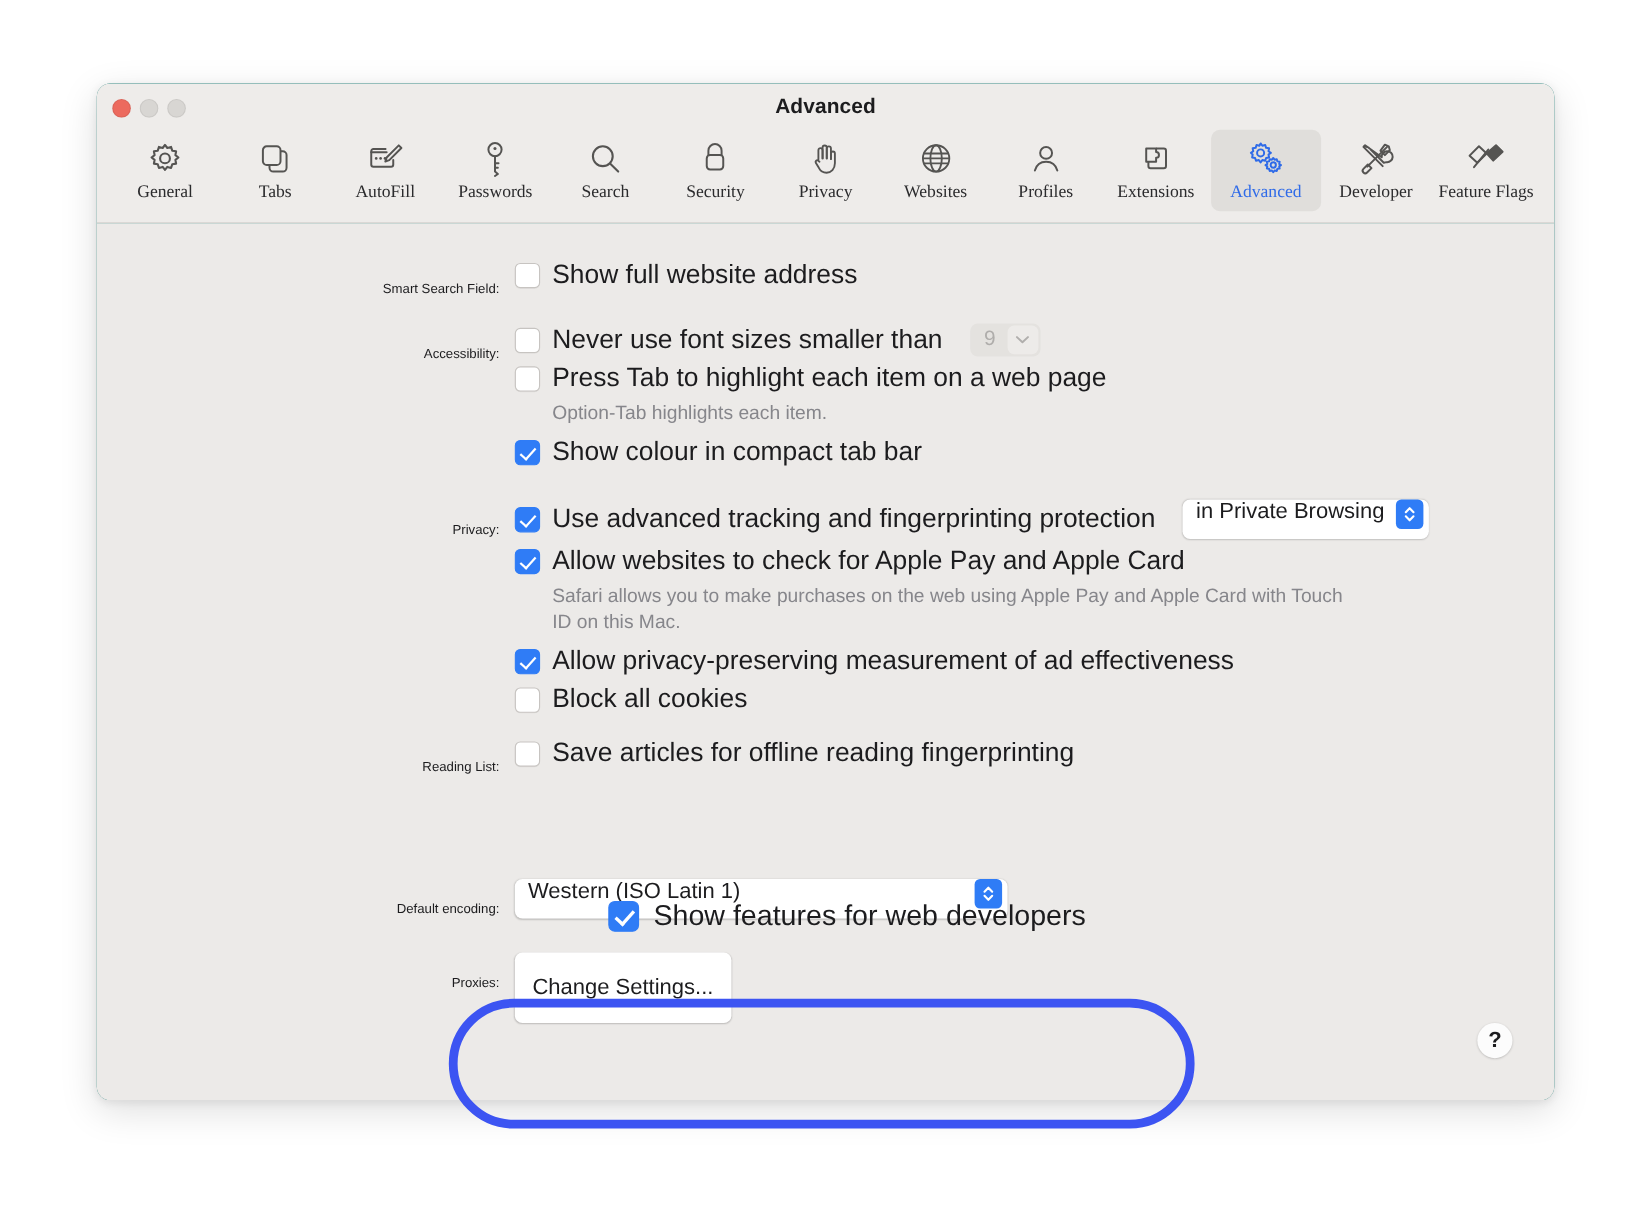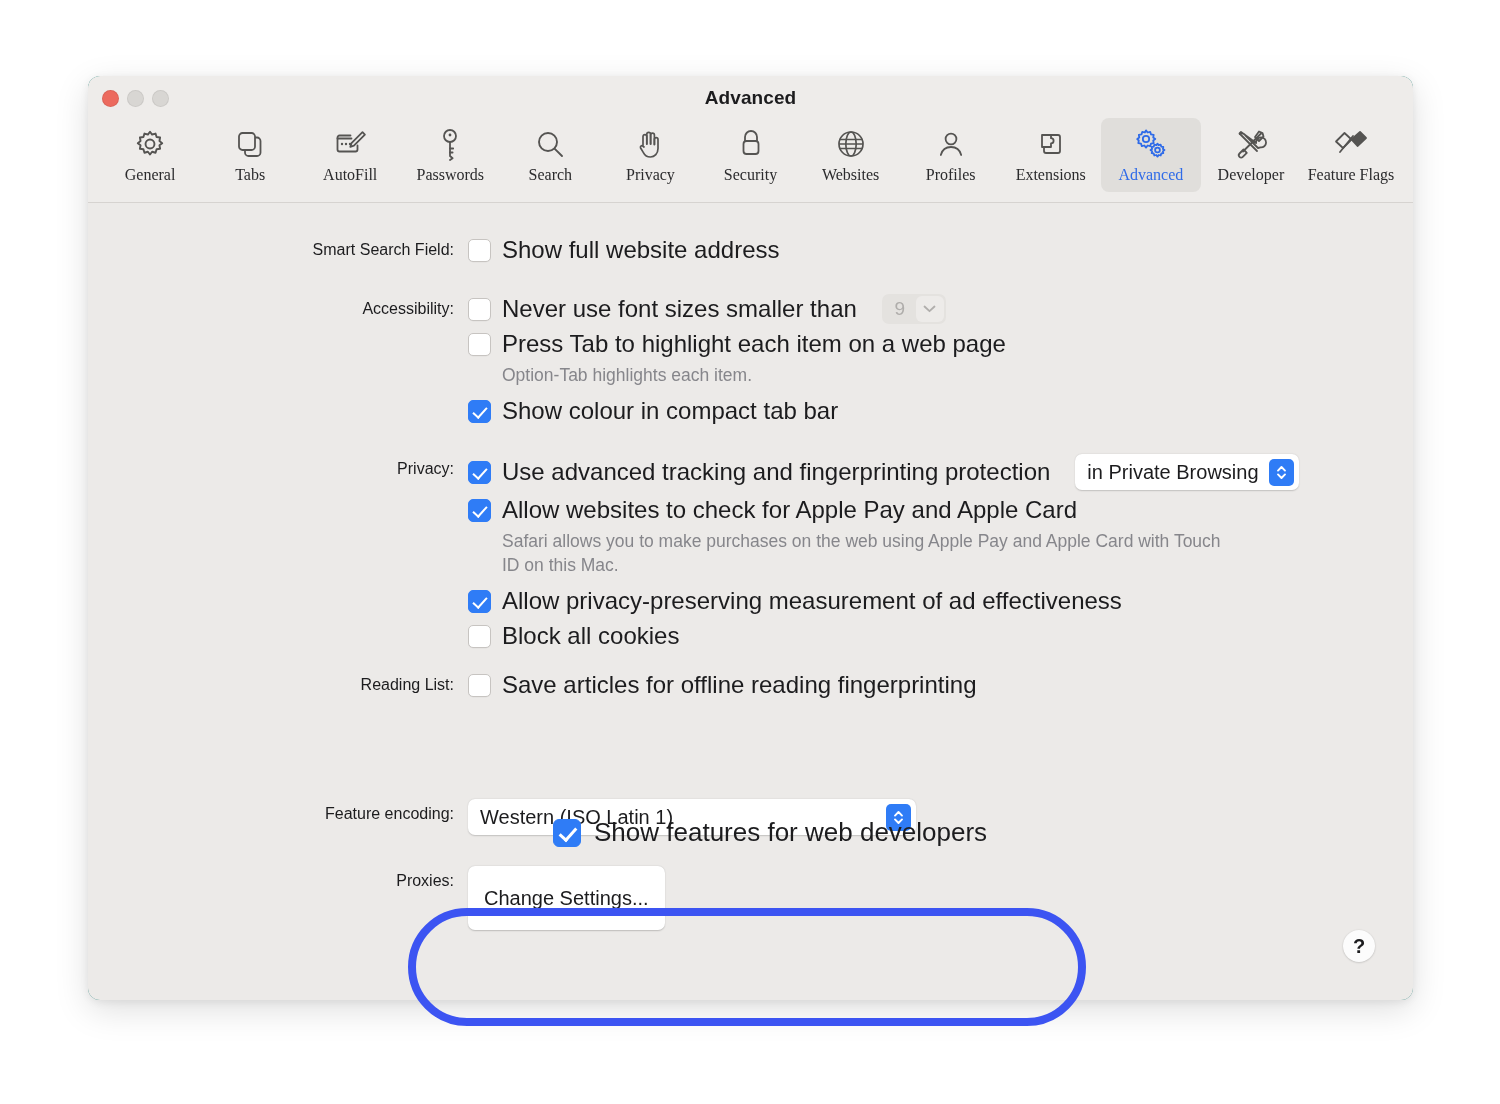--- a/index.html
+++ b/index.html
@@ -119,25 +119,26 @@
 
   .row {
     position: absolute;
     display: flex;
     align-items: flex-start;
   }
   .rowlabel {
     width: 380px;
     text-align: right;
     padding-right: 14px;
-    font-size: 16px;
+    font-size: 12px;
     color: #1c1c1e;
     box-sizing: border-box;
     line-height: 30px;
     white-space: nowrap;
+    margin-top: 12px;
   }
   .fields { display: flex; flex-direction: column; }
 
   .checkline {
     display: flex;
     align-items: center;
     gap: 11px;
     min-height: 30px;
   }
   .checkline + .checkline { margin-top: 5px; }
@@ -200,21 +201,20 @@
     width: 28px; height: 26px;
     border-radius: 6px;
     background: #EDEBE9;
     display: flex; align-items: center; justify-content: center;
     color: #B0AEAC;
   }
 
   
   .popup {
     display: inline-flex;
-    align-items: center;
     justify-content: space-between;
     background: #FFFFFF;
     border-radius: 7px;
     height: 36px;
     padding: 0 5px 0 12px;
     box-shadow: 0 0.5px 1.5px rgba(0,0,0,0.18);
     box-sizing: border-box;
   }
   .popup .pval {
     font-size: 20px;
@@ -354,38 +354,38 @@
             <svg width="32" height="32" viewBox="0 0 32 32" fill="none" stroke="currentColor" stroke-width="1.9">
               <circle cx="14" cy="14" r="9"></circle>
               <path d="M20.8 20.8L28 28" stroke-linecap="round"></path>
             </svg>
           </span>
           <span class="tlabel">Search</span>
         </div>
 
         <div class="tab">
           <span class="ticon">
+            <svg width="28" height="32" viewBox="0 0 26 32" fill="none" stroke="currentColor" stroke-width="1.8">
+              <path d="M7 13V9a6 6 0 0 1 12 0v4" stroke-linecap="round"></path>
+              <rect x="5.5" y="13" width="15" height="13" rx="3"></rect>
+            </svg>
+          </span>
+          <span class="tlabel">Security</span>
+        </div>
+
+        <div class="tab">
+          <span class="ticon">
             <svg width="30" height="32" viewBox="0 0 28 32" fill="none" stroke="currentColor" stroke-width="1.7">
               <path d="M7 17V8.5a1.9 1.9 0 0 1 3.8 0V16" stroke-linecap="round"></path>
               <path d="M10.8 16V6.2a1.9 1.9 0 0 1 3.8 0V16" stroke-linecap="round"></path>
               <path d="M14.6 16V7a1.9 1.9 0 0 1 3.8 0v9.5" stroke-linecap="round"></path>
               <path d="M18.4 16.5v-5a1.8 1.8 0 0 1 3.6 0v9c0 5-3.4 8.5-7.6 8.5-3.4 0-5.6-1.6-7-4.4L4.6 20c-.7-1.4.9-2.9 2.2-2l1.2 1" stroke-linecap="round" stroke-linejoin="round"></path>
             </svg>
           </span>
           <span class="tlabel">Privacy</span>
-        </div>
-
-        <div class="tab">
-          <span class="ticon">
-            <svg width="28" height="32" viewBox="0 0 26 32" fill="none" stroke="currentColor" stroke-width="1.8">
-              <path d="M7 13V9a6 6 0 0 1 12 0v4" stroke-linecap="round"></path>
-              <rect x="5.5" y="13" width="15" height="13" rx="3"></rect>
-            </svg>
-          </span>
-          <span class="tlabel">Security</span>
         </div>
 
         <div class="tab">
           <span class="ticon">
             <svg width="32" height="32" viewBox="0 0 32 32" fill="none" stroke="currentColor" stroke-width="1.7">
               <circle cx="16" cy="16" r="12"></circle>
               <ellipse cx="16" cy="16" rx="5.2" ry="12"></ellipse>
               <path d="M4.5 11.5h23M4.5 20.5h23M4 16h24"></path>
             </svg>
           </span>
@@ -527,21 +527,21 @@
         <div class="fields">
           <div class="checkline">
             <span class="cb off"></span>
             <span class="cblabel">Save articles for offline reading fingerprinting</span>
           </div>
         </div>
       </div>
 
 
       <div class="row" style="left:0; top:596px;">
-        <div class="rowlabel">Feature encoding:</div>
+        <div class="rowlabel">Default encoding:</div>
         <div class="fields">
           <span class="popup wide">
             <span class="pval">Western (ISO Latin 1)</span>
             <span class="parrow">
               <svg width="11" height="17" viewBox="0 0 11 17" fill="none" stroke="#ffffff" stroke-width="1.9" stroke-linecap="round" stroke-linejoin="round">
                   <path d="M2 6.6L5.5 3 9 6.6"></path>
                   <path d="M2 10.4L5.5 14 9 10.4"></path>
                 </svg>
             </span>
           </span>

